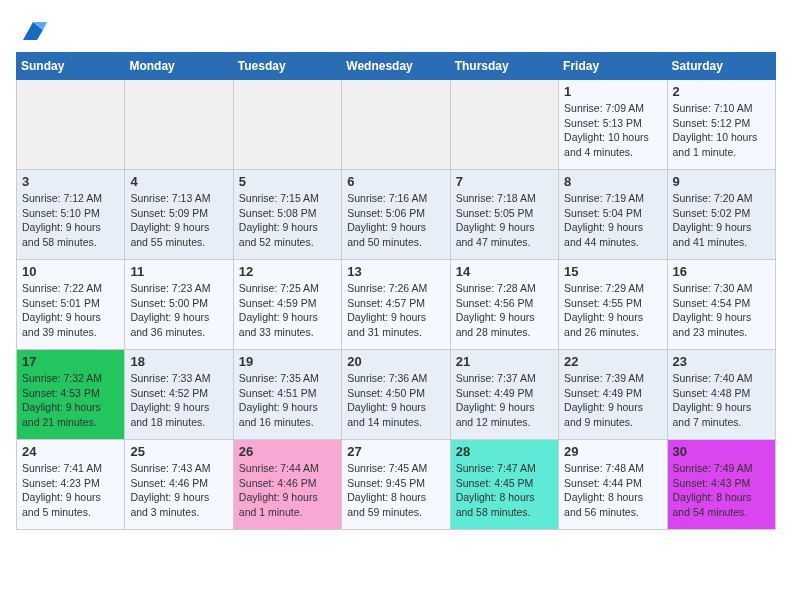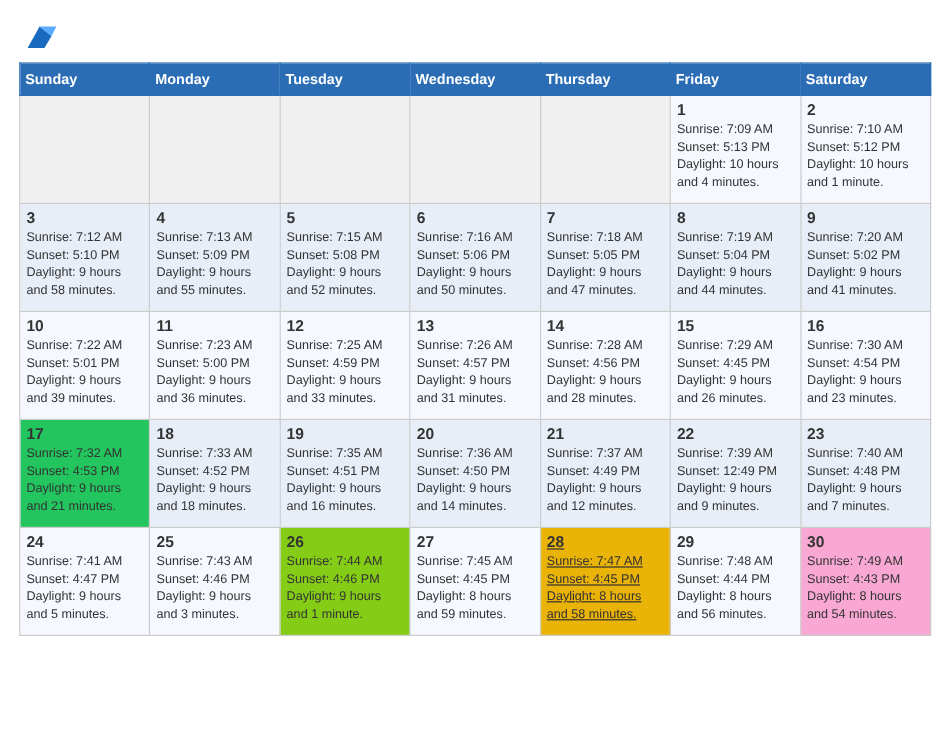--- a/index.html
+++ b/index.html
@@ -165,21 +165,21 @@
 and 33 minutes.</span></td>
         <td style="background: rgb(245, 248, 255);"><span class="day-num">13</span><span class="day-info" style="white-space: pre-line;">Sunrise: 7:26 AM
 Sunset: 4:57 PM
 Daylight: 9 hours
 and 31 minutes.</span></td>
         <td style="background: rgb(245, 248, 255);"><span class="day-num">14</span><span class="day-info" style="white-space: pre-line; text-align: right;">Sunrise: 7:28 AM
 Sunset: 4:56 PM
 Daylight: 9 hours
 and 28 minutes.</span></td>
         <td style="background: rgb(245, 248, 255);"><span class="day-num">15</span><span class="day-info" style="white-space: pre-line;">Sunrise: 7:29 AM
-Sunset: 4:45 PM
+Sunset: 4:55 PM
 Daylight: 9 hours
 and 26 minutes.</span></td>
         <td style="background: rgb(245, 248, 255);"><span class="day-num">16</span><span class="day-info" style="white-space: pre-line;">Sunrise: 7:30 AM
 Sunset: 4:54 PM
 Daylight: 9 hours
 and 23 minutes.</span></td>
       </tr>
       <tr>
         <td style="background: #22c55e;"><span class="day-num">17</span><span class="day-info" style="white-space: pre-line;">Sunrise: 7:32 AM
 Sunset: 4:53 PM
@@ -195,52 +195,52 @@
 and 16 minutes.</span></td>
         <td style="background: rgb(232, 238, 248);"><span class="day-num">20</span><span class="day-info" style="white-space: pre-line;">Sunrise: 7:36 AM
 Sunset: 4:50 PM
 Daylight: 9 hours
 and 14 minutes.</span></td>
         <td style="background: rgb(232, 238, 248);"><span class="day-num">21</span><span class="day-info" style="white-space: pre-line;">Sunrise: 7:37 AM
 Sunset: 4:49 PM
 Daylight: 9 hours
 and 12 minutes.</span></td>
         <td style="background: rgb(232, 238, 248);"><span class="day-num">22</span><span class="day-info" style="white-space: pre-line;">Sunrise: 7:39 AM
-Sunset: 12:49 PM
+Sunset: 4:49 PM
 Daylight: 9 hours
 and 9 minutes.</span></td>
         <td style="background: rgb(232, 238, 248);"><span class="day-num">23</span><span class="day-info" style="white-space: pre-line;">Sunrise: 7:40 AM
 Sunset: 4:48 PM
 Daylight: 9 hours
 and 7 minutes.</span></td>
       </tr>
       <tr>
         <td style="background: rgb(245, 248, 255);"><span class="day-num">24</span><span class="day-info" style="white-space: pre-line;">Sunrise: 7:41 AM
-Sunset: 4:47 PM
+Sunset: 4:23 PM
 Daylight: 9 hours
 and 5 minutes.</span></td>
         <td style="background: rgb(245, 248, 255);"><span class="day-num">25</span><span class="day-info" style="white-space: pre-line;">Sunrise: 7:43 AM
 Sunset: 4:46 PM
 Daylight: 9 hours
 and 3 minutes.</span></td>
-        <td style="background: #84cc16;"><span class="day-num">26</span><span class="day-info" style="white-space: pre-line;">Sunrise: 7:44 AM
+        <td style="background: #f9a8d4;"><span class="day-num">26</span><span class="day-info" style="white-space: pre-line;">Sunrise: 7:44 AM
 Sunset: 4:46 PM
 Daylight: 9 hours
 and 1 minute.</span></td>
         <td style="background: rgb(245, 248, 255);"><span class="day-num">27</span><span class="day-info" style="white-space: pre-line;">Sunrise: 7:45 AM
-Sunset: 4:45 PM
+Sunset: 9:45 PM
 Daylight: 8 hours
 and 59 minutes.</span></td>
-        <td style="background: #eab308; text-decoration: underline;"><span class="day-num">28</span><span class="day-info" style="white-space: pre-line;">Sunrise: 7:47 AM
+        <td style="background: #5eead4;"><span class="day-num">28</span><span class="day-info" style="white-space: pre-line;">Sunrise: 7:47 AM
 Sunset: 4:45 PM
 Daylight: 8 hours
 and 58 minutes.</span></td>
         <td style="background: rgb(245, 248, 255);"><span class="day-num">29</span><span class="day-info" style="white-space: pre-line;">Sunrise: 7:48 AM
 Sunset: 4:44 PM
 Daylight: 8 hours
 and 56 minutes.</span></td>
-        <td style="background: #f9a8d4;"><span class="day-num">30</span><span class="day-info" style="white-space: pre-line;">Sunrise: 7:49 AM
+        <td style="background: #d946ef;"><span class="day-num">30</span><span class="day-info" style="white-space: pre-line;">Sunrise: 7:49 AM
 Sunset: 4:43 PM
 Daylight: 8 hours
 and 54 minutes.</span></td>
       </tr>
     </tbody>
 </table>
 
 </body></html>

